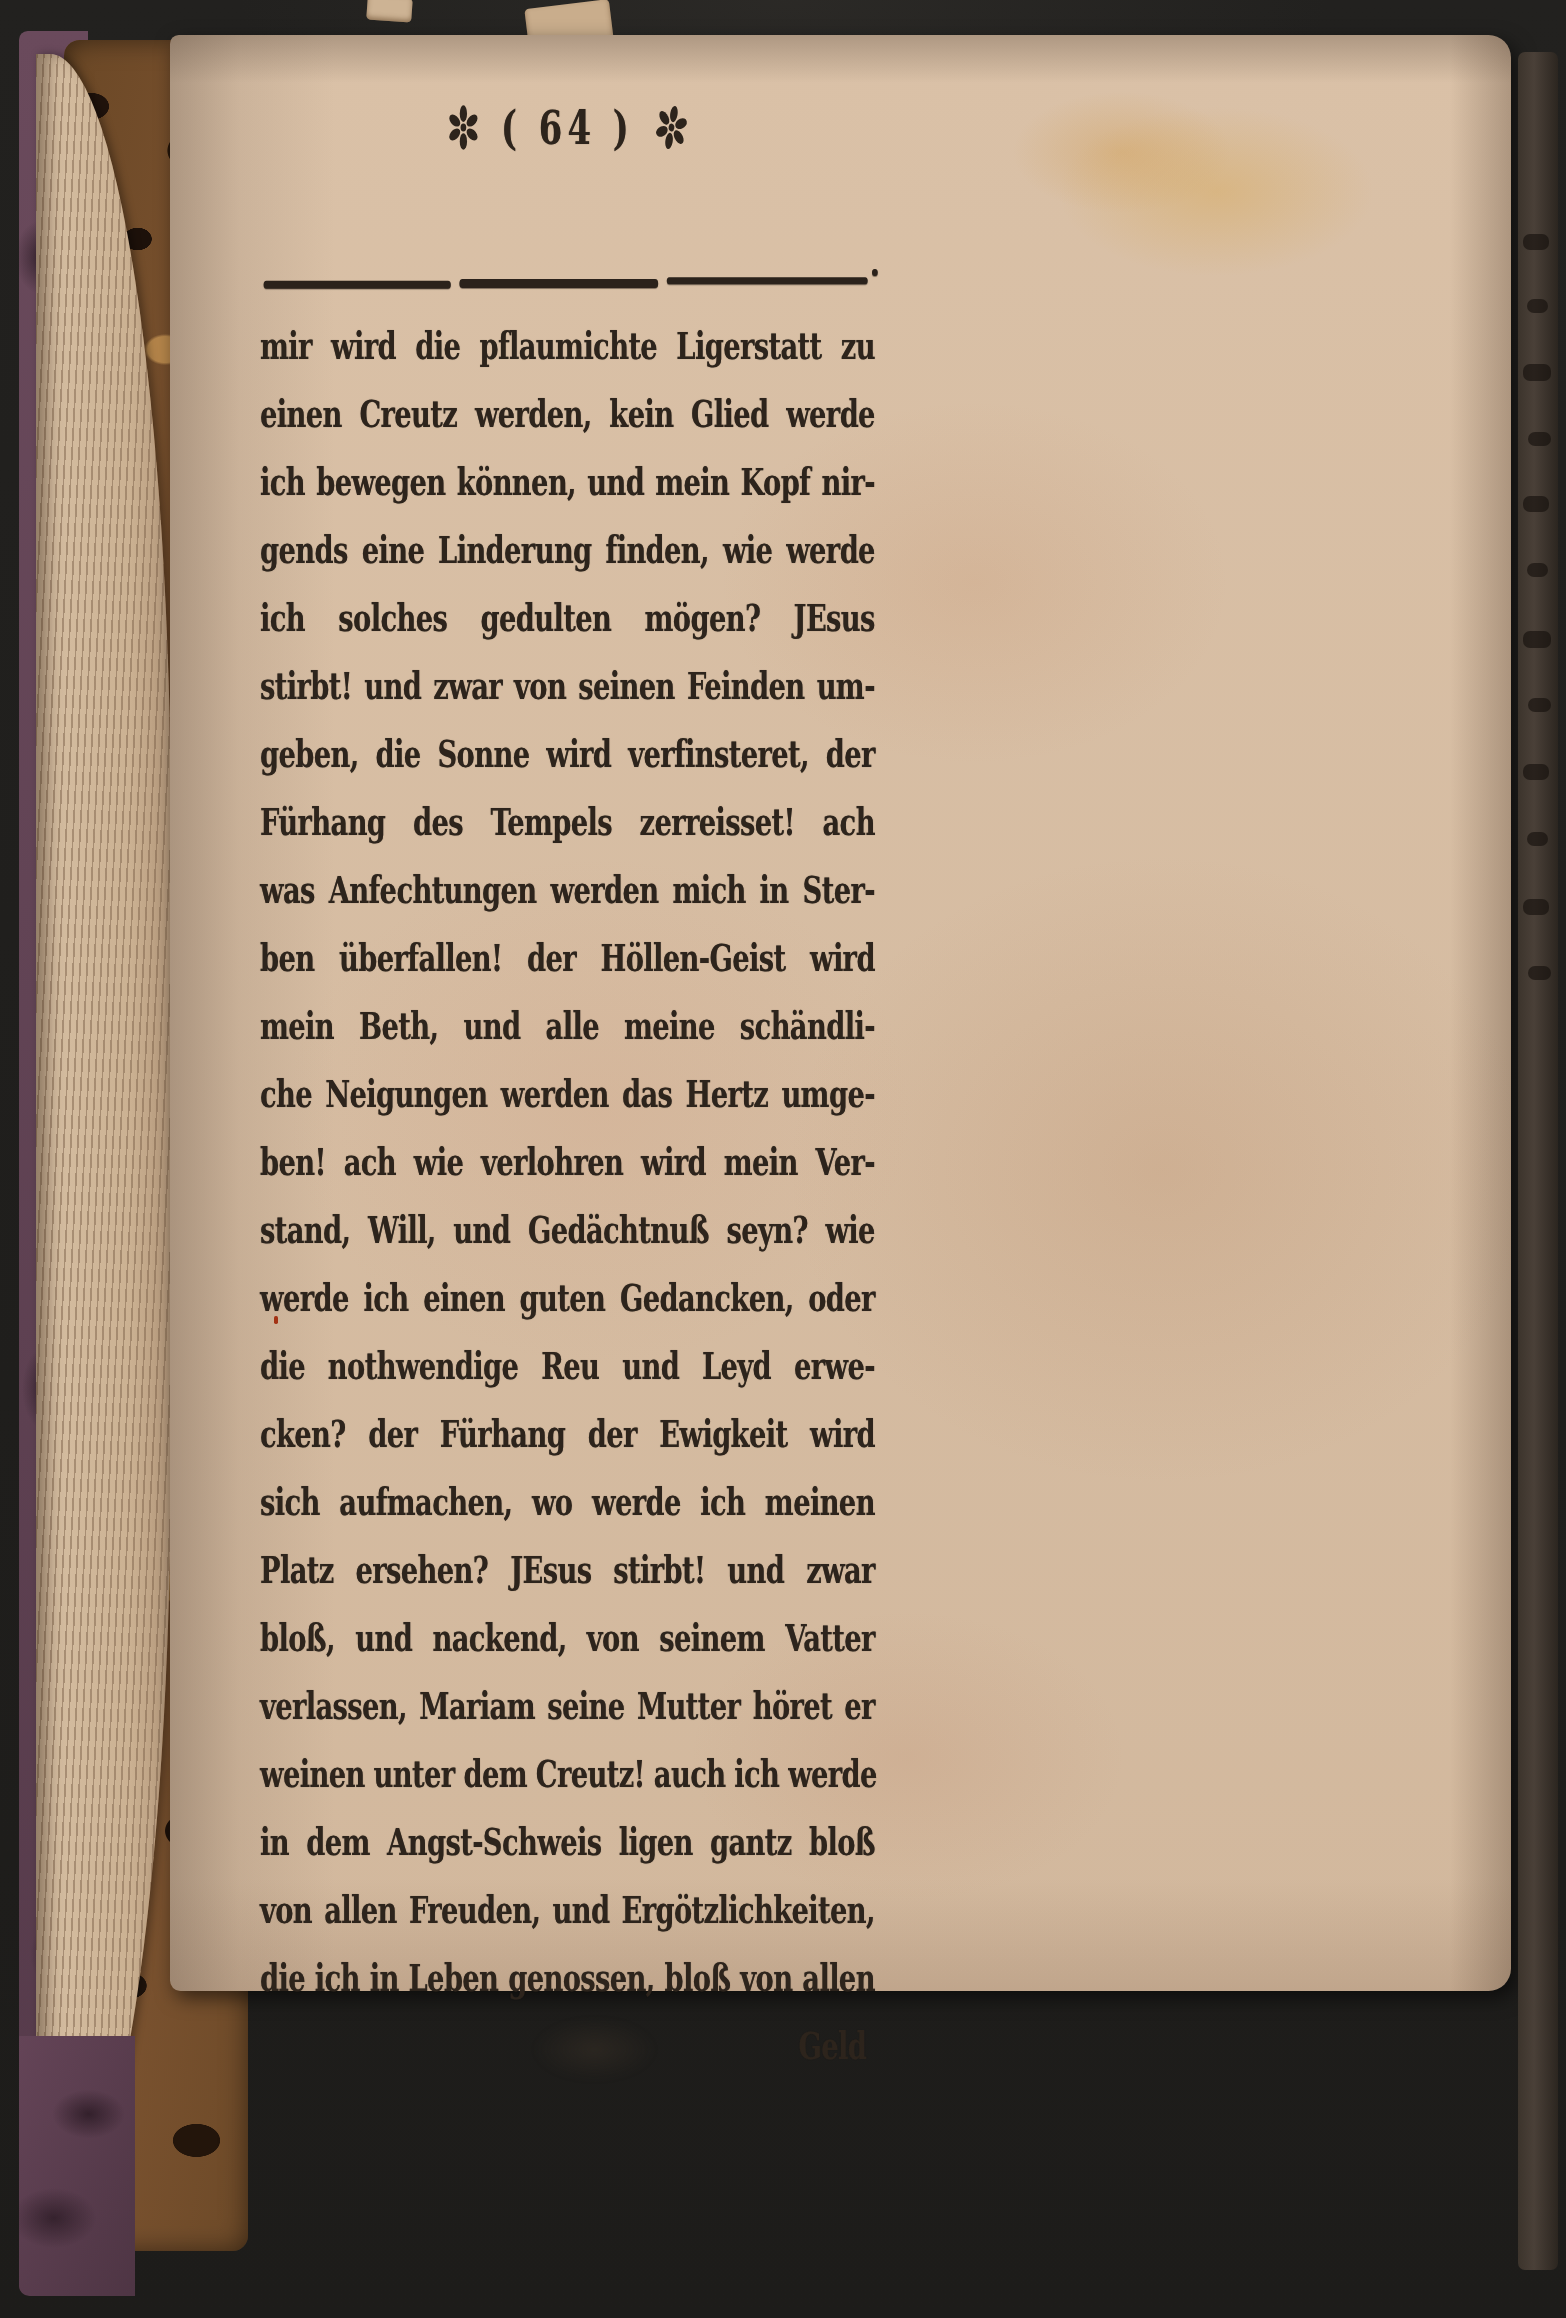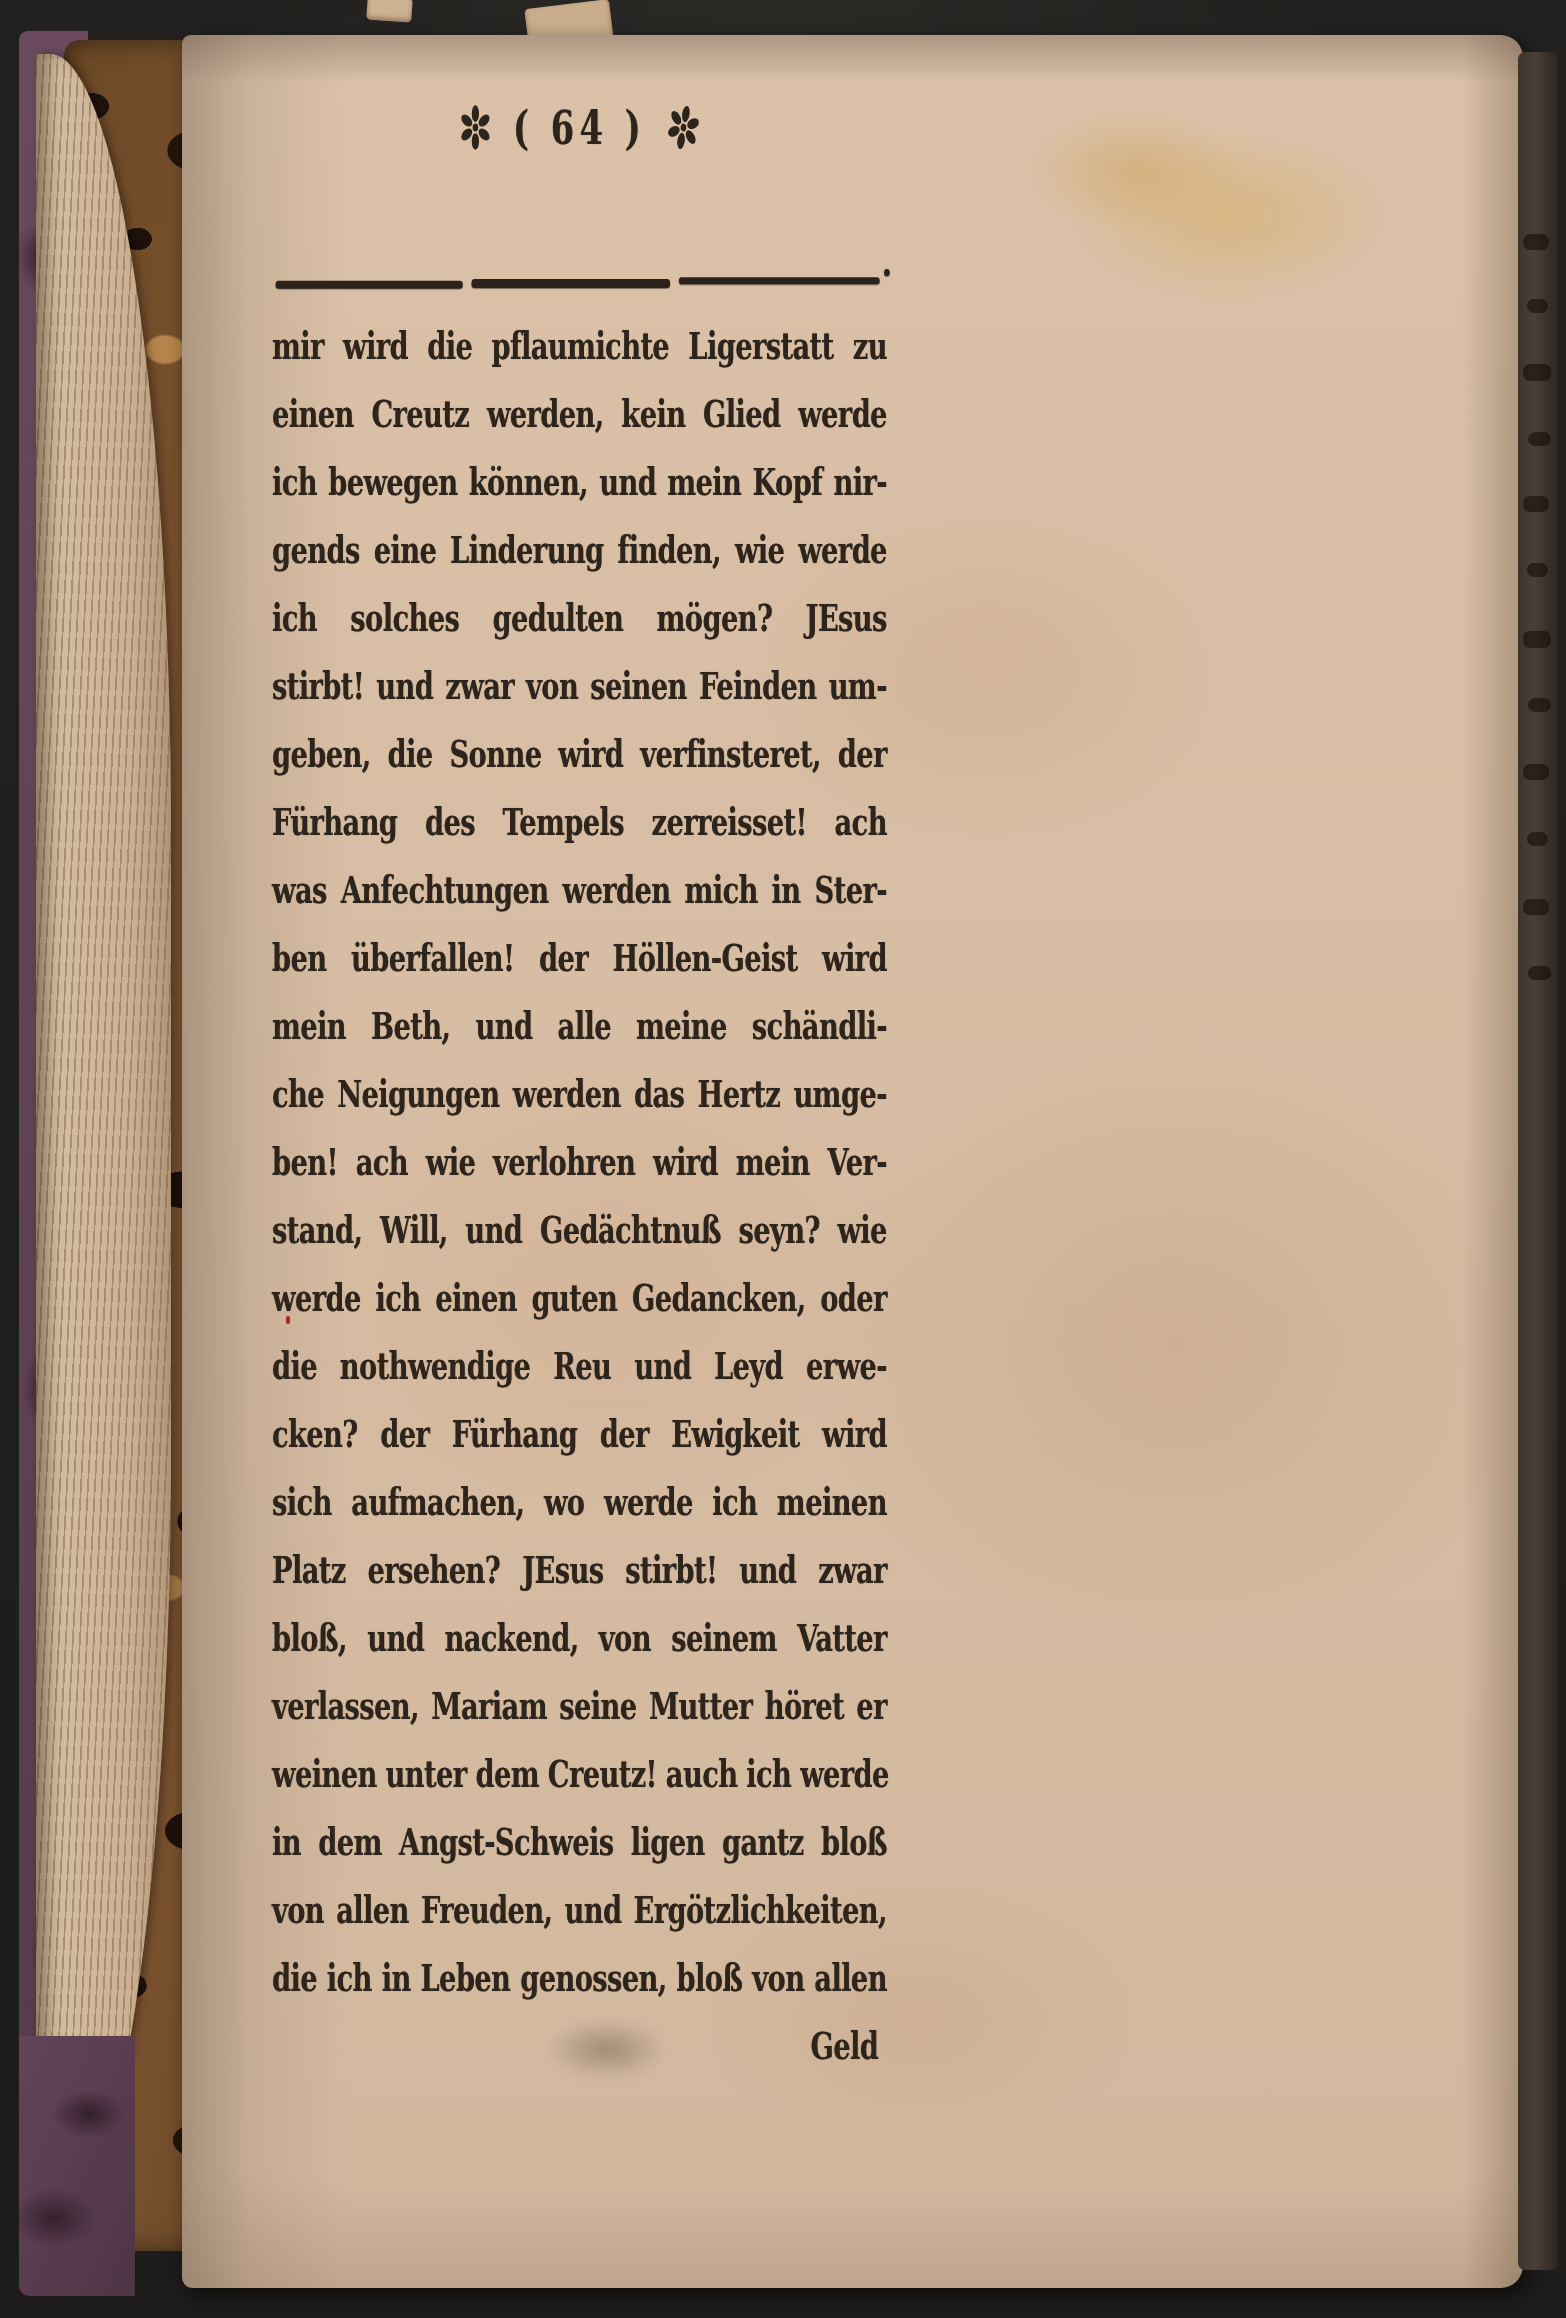--- a/index.html
+++ b/index.html
@@ -63,21 +63,21 @@
   .stack{
     position:absolute;left:36px;top:54px;width:135px;height:2180px;
     border-radius:0 121px 121px 0 / 0 780px 780px 0;
     background:
       repeating-linear-gradient(93deg, rgba(125,98,74,.5) 0 1.7px, rgba(125,98,74,0) 1.7px 7px),
       linear-gradient(90deg,#d7c0a4,#cbb192 70%,#b3977a);
     box-shadow:inset 12px 0 15.6px rgba(60,40,25,.45), 3.5px 0 8.7px rgba(0,0,0,.35);
   }
   
   .page{
-    position:absolute;left:182px;top:35px;width:1341px;height:2253px;
+    position:absolute;left:170px;top:35px;width:1341px;height:1956px;
     border-radius:8.7px 22.5px 22.5px 10.4px;
     background:
       radial-gradient(225px 121px at 78% 8%, rgba(214,164,74,.38), transparent 70%),
       radial-gradient(156px 87px at 71% 6%, rgba(205,145,55,.3), transparent 70%),
       radial-gradient(364px 260px at 60% 28%, rgba(190,130,90,.16), transparent 70%),
       radial-gradient(451px 364px at 32% 55%, rgba(205,145,115,.14), transparent 70%),
       radial-gradient(537px 451px at 74% 58%, rgba(170,115,75,.17), transparent 70%),
       radial-gradient(312px 208px at 55% 88%, rgba(180,120,90,.14), transparent 70%),
       linear-gradient(90deg, rgba(100,82,68,.38), rgba(100,82,68,.12) 69px, rgba(100,82,68,0) 165px),
       linear-gradient(270deg, rgba(80,60,45,.32), rgba(80,60,45,0) 61px),

